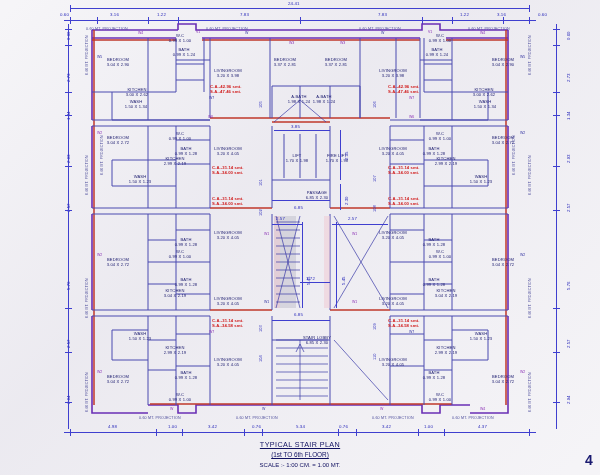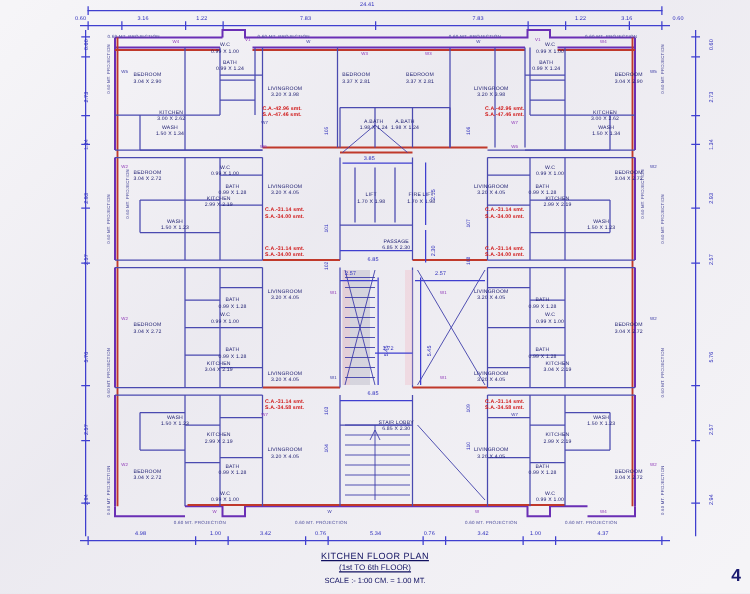--- a/index.html
+++ b/index.html
@@ -560,21 +560,21 @@
       <div class="t tagp" style="left: 209px; top: 330px;">W7</div>
       <div class="t tag" style="left: 409px; top: 330px;">W7</div>
       <div class="t tagp" style="left: 520px; top: 370px;">W2</div>
       <div class="t tagp" style="left: 170px; top: 407px;">W</div>
       <div class="t tag" style="left: 262px; top: 407px;">W</div>
       <div class="t tagp" style="left: 380px; top: 407px;">W</div>
       <div class="t tagp" style="left: 480px; top: 407px;">W4</div>
     </div>
 
   <div class="t title" style="left:0;top:440px;width:600px;">
-    <u>KITCHEN FLOOR PLAN</u>
+    <u>TYPICAL STAIR PLAN</u>
   </div>
   <div class="t sub" style="left:0;top:451px;width:600px;">
     <u>(1st TO 6th FLOOR)</u>
   </div>
   <div class="t scale" style="left:0;top:462px;width:600px;">SCALE :- 1:00 CM. = 1.00 MT.</div>
   <div class="t cornerNum" style="left:585px;top:452px;">4</div>
 
 </div>
 
 </body></html>

